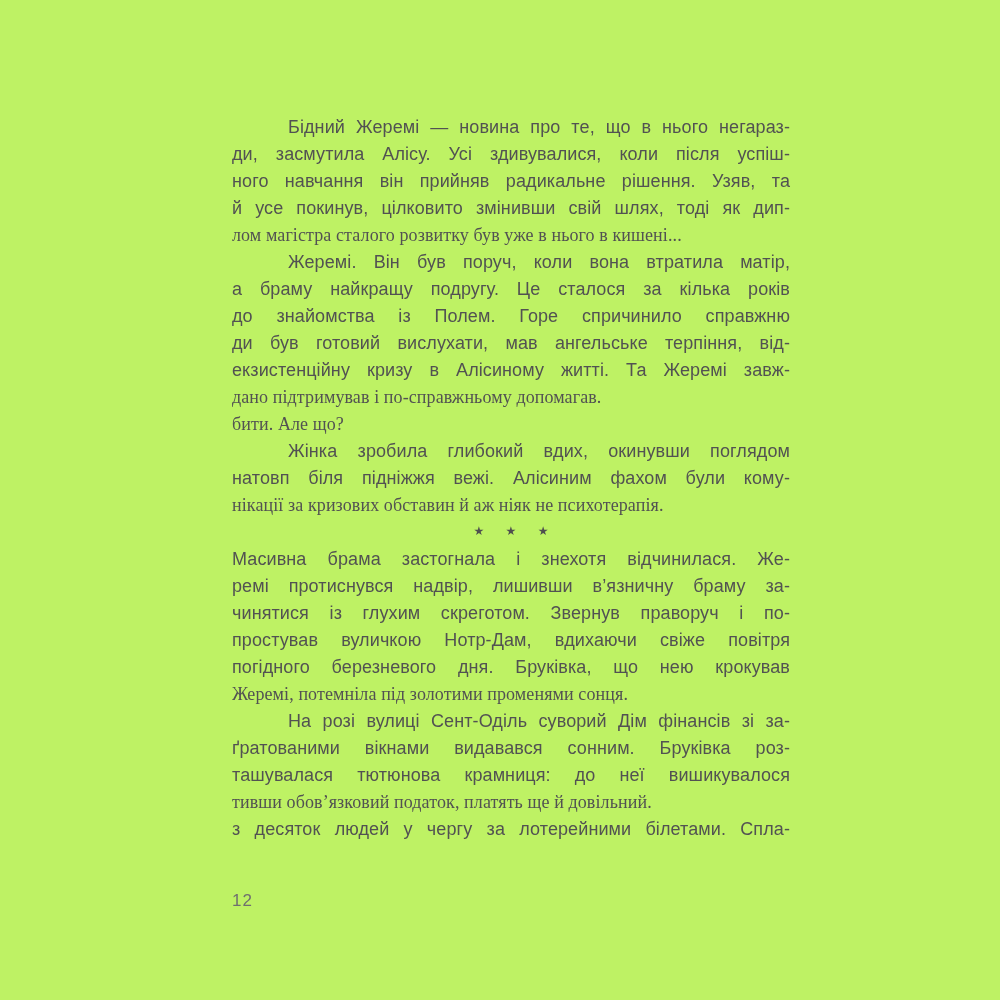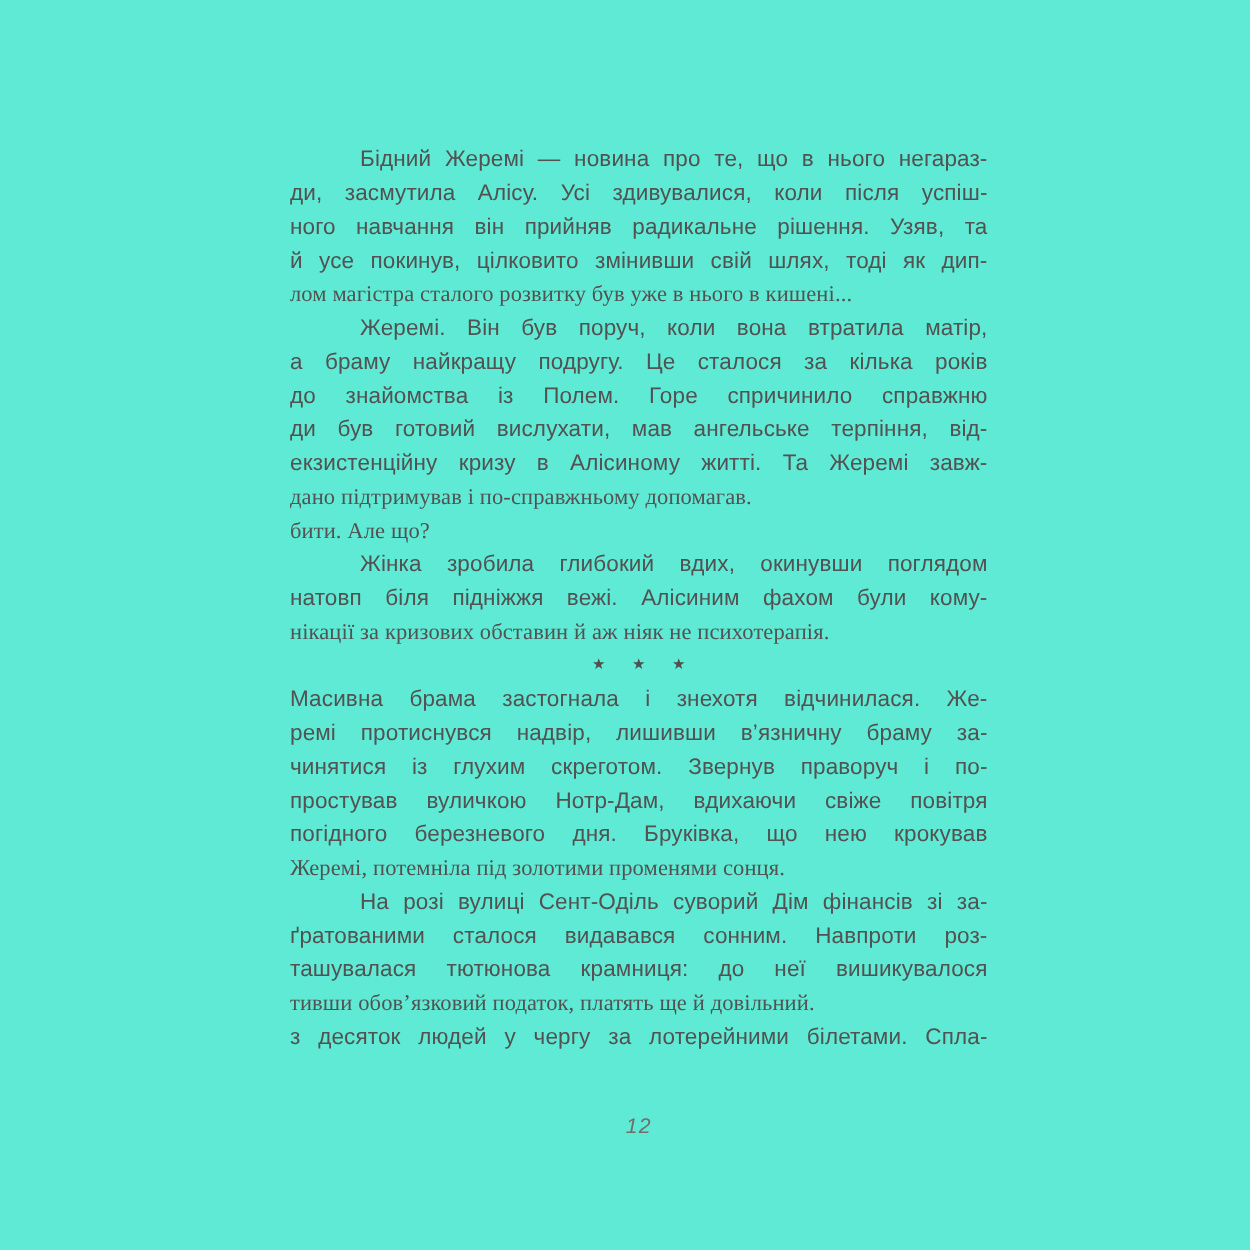--- a/index.html
+++ b/index.html
@@ -5,21 +5,21 @@
   html, body {
     margin: 0;
     padding: 0;
     background: #fdfdfd;
     font-family: "Liberation Sans", sans-serif;
   }
   .book-page {
     position: relative;
     width: 1000px;
     height: 1000px;
-    background: #5eead4;
+    background: #bef264;
     overflow: hidden;
   }
   .text-block {
     position: absolute;
     left: 232px;
     top: 114px;
     width: 558px;
     color: #525252;
     font-size: 18px;
     line-height: 27px;
@@ -46,25 +46,23 @@
     letter-spacing: 9px;
     padding-left: 9px; 
     color: #4f4f4f;
     line-height: 24px;
   }
   .page-number {
     position: absolute;
     top: 891px;
     left: 232px;
     width: 558px;
-    text-align: center;
     color: #6f6f6f;
     font-size: 17px;
     letter-spacing: 1px;
-    font-style: italic;
   }
 </style>
 </head>
 <body>
 
 <div class="book-page">
   <div class="text-block">
       <div class="para-line first-indent">Бідний Жеремі — новина про те, що в нього негараз-</div>
       <div class="para-line">ди, засмутила Алісу. Усі здивувалися, коли після успіш-</div>
       <div class="para-line">ного навчання він прийняв радикальне рішення. Узяв, та</div>
@@ -81,19 +79,19 @@
       <div class="para-line">натовп біля підніжжя вежі. Алісиним фахом були кому-</div>
       <div class="para-line last-line">нікації за кризових обставин й аж ніяк не психотерапія.</div>
       <div class="section-separator">★ ★ ★</div>
       <div class="para-line">Масивна брама застогнала і знехотя відчинилася. Же-</div>
       <div class="para-line">ремі протиснувся надвір, лишивши в’язничну браму за-</div>
       <div class="para-line">чинятися із глухим скреготом. Звернув праворуч і по-</div>
       <div class="para-line">простував вуличкою Нотр-Дам, вдихаючи свіже повітря</div>
       <div class="para-line">погідного березневого дня. Бруківка, що нею крокував</div>
       <div class="para-line last-line">Жеремі, потемніла під золотими променями сонця.</div>
       <div class="para-line first-indent">На розі вулиці Сент-Оділь суворий Дім фінансів зі за-</div>
-      <div class="para-line">ґратованими сталося видавався сонним. Навпроти роз-</div>
+      <div class="para-line">ґратованими вікнами видавався сонним. Бруківка роз-</div>
       <div class="para-line">ташувалася тютюнова крамниця: до неї вишикувалося</div>
       <div class="para-line last-line">тивши обов’язковий податок, платять ще й довільний.</div>
       <div class="para-line">з десяток людей у чергу за лотерейними білетами. Спла-</div>
     </div>
   <div class="page-number">12</div>
 </div>
 
 </body></html>

